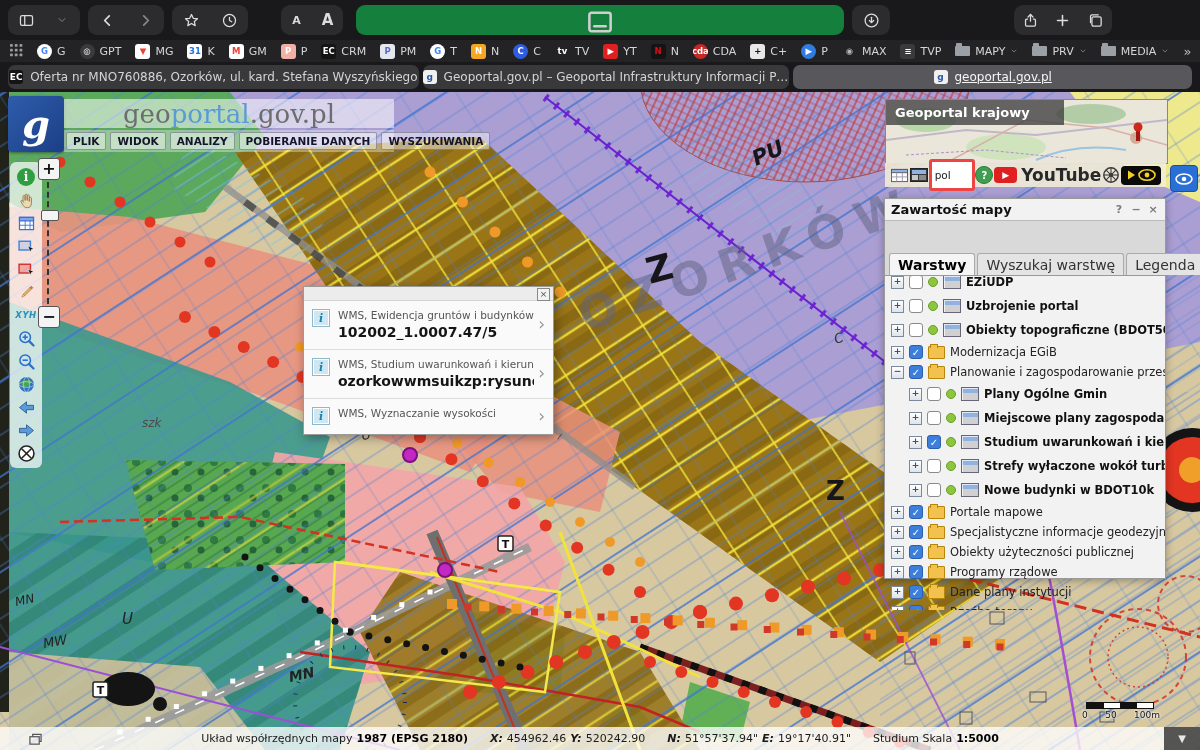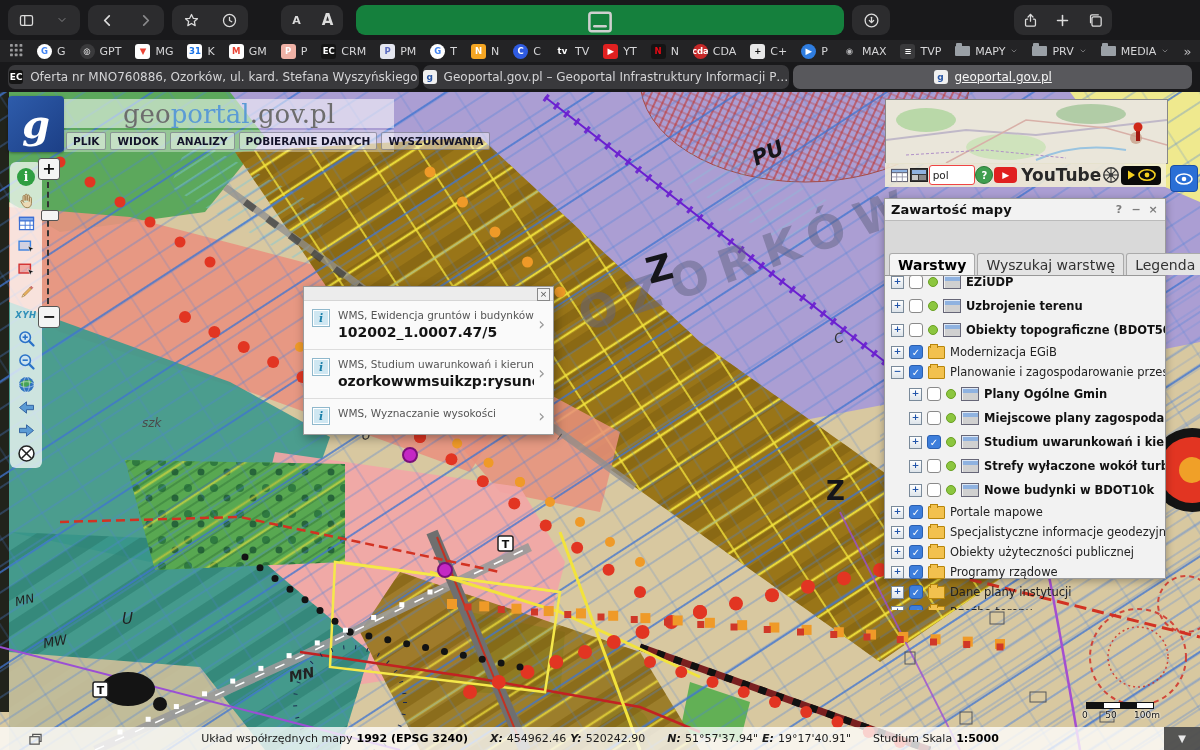--- a/index.html
+++ b/index.html
@@ -87,21 +87,21 @@
   .lfolder{width:15px;height:11px;flex:none;background:#f2c14e;border:1px solid #b8860b;border-radius:1px;position:relative;}
   .lfolder:before{content:"";position:absolute;top:-3px;left:1px;width:6px;height:3px;background:#f2c14e;border:1px solid #b8860b;border-bottom:none;}
   .llabel{font-size:11.5px;color:#222;}
   .lrow.service .llabel{font-weight:bold;color:#111;}
   
   #minimap{position:absolute;left:885px;top:7px;width:281px;height:63px;border:1px solid #888;background:#eae6da;overflow:hidden;}
   #minimap-label{position:absolute;left:0;top:0;width:178px;height:25px;background:rgba(66,66,66,.8);color:#fff;font-weight:bold;font-size:13px;display:flex;align-items:center;padding-left:9px;box-sizing:border-box;}
   
   #map-controls{position:absolute;left:885px;top:71px;width:281px;height:24px;background:rgba(243,238,214,.88);display:flex;align-items:center;justify-content:space-between;padding:0 5px;box-sizing:border-box;}
   #map-controls svg{display:block;}
-  #lang-select{width:46px;height:20px;background:#fff;border:1px solid #ef4444;border-radius:3px;display:flex;align-items:center;font-size:10.5px;color:#222;padding:0 3px;box-sizing:border-box;justify-content:space-between;gap:28px;}
+  #lang-select{width:46px;height:32px;background:#fff;border:3px solid #ef4444;border-radius:3px;display:flex;align-items:center;font-size:10.5px;color:#222;padding:0 3px;box-sizing:border-box;justify-content:space-between;gap:28px;}
   #help-circle{width:16px;height:16px;border-radius:50%;background:#3f9e4f;border:1px solid #2a7a38;color:#fff;font-size:10px;font-weight:bold;display:flex;align-items:center;justify-content:center;}
   #yt-logo{display:flex;align-items:center;gap:4px;}
   #yt-badge{width:23px;height:16px;background:#e02020;border-radius:4px;color:#fff;font-size:9px;display:flex;align-items:center;justify-content:center;}
   #yt-text{font-size:17px;font-weight:bold;color:#282828;}
   #contrast-widget{width:40px;height:19px;background:#0a0a0a;border-radius:4px;display:flex;align-items:center;justify-content:center;}
   #eye-blue-btn{position:absolute;left:1170px;top:73px;width:26px;height:25px;background:#2a6fd6;border:1px solid #1a4fa6;border-radius:4px;display:flex;align-items:center;justify-content:center;}
   
   #scalebar{position:absolute;left:1082px;top:610px;width:78px;}
   #scalebar-bar{display:flex;height:5px;border:1px solid #111;width:66px;margin-left:4px;}
   #scalebar-bar i{flex:1;}
@@ -819,21 +819,21 @@
             <span class="cb"></span>
             <span class="gdot"></span>
             <span class="wmschip"></span>
             <span class="llabel">EZiUDP</span>
           </div>
           <div class="lrow service" style="padding-left: 2px;">
             <span class="exp">+</span>
             <span class="cb"></span>
             <span class="gdot"></span>
             <span class="wmschip"></span>
-            <span class="llabel">Uzbrojenie terenu</span>
+            <span class="llabel">Uzbrojenie portal</span>
           </div>
           <div class="lrow service" style="padding-left: 2px;">
             <span class="exp">+</span>
             <span class="cb"></span>
             <span class="gdot"></span>
             <span class="wmschip"></span>
             <span class="llabel">Obiekty topograficzne (BDOT500)</span>
           </div>
           <div class="lrow folder" style="padding-left: 2px;">
             <span class="exp">+</span>
@@ -930,20 +930,21 @@
         <polyline points="0,40 80,30 150,35 281,20" fill="none" stroke="#c0b8c8" stroke-width="2"></polyline>
         <polyline points="60,63 140,20 220,28 281,45" fill="none" stroke="#d8b0a8" stroke-width="1.5"></polyline>
         <path d="M150,60 Q190,42 240,50" fill="none" stroke="#9ac4e0" stroke-width="2"></path>
         <polyline points="20,55 100,50 180,58" fill="none" stroke="#b090c8" stroke-width="1" stroke-dasharray="3 2"></polyline>
         <circle cx="250" cy="38" r="6" fill="#c8a089" opacity="0.8"></circle>
         <g>
             <rect x="250" y="30" width="4" height="11" fill="#a01810"></rect>
             <circle cx="252" cy="27" r="4.5" fill="#d02818"></circle>
           </g>
       </svg>
+      <div id="minimap-label">Geoportal krajowy</div>
     </div>
 
     <div id="map-controls">
       <span>
           <svg width="19" height="15" viewBox="0 0 20 16">
             <rect x="1.5" y="1.5" width="17" height="13" fill="#fff" stroke="#556"></rect>
             <rect x="1.5" y="1.5" width="17" height="3.5" fill="#8fb2e0" stroke="#556"></rect>
             <line x1="7" y1="5" x2="7" y2="14.5" stroke="#99a"></line>
             <line x1="13" y1="5" x2="13" y2="14.5" stroke="#99a"></line>
             <line x1="1.5" y1="9.5" x2="18.5" y2="9.5" stroke="#99a"></line>
@@ -1005,21 +1006,21 @@
         </div>
       <div id="scalebar-labels">
         <span>0</span>
         <span>50</span>
         <span>100m</span>
       </div>
     </div>
 
     <div id="statusbar">
       <span>Układ współrzędnych mapy</span>
-      <b>1992 (EPSG 3240)</b>
+      <b>1987 (EPSG 2180)</b>
         <span class="gap"></span>
       <span class="coordlbl">X:</span>
       <span>454962.46</span>
       <span class="coordlbl">Y:</span>
       <span>520242.90</span>
         <span class="gap"></span>
       <span class="coordlbl">N:</span>
       <span>51°57'37.94"</span>
       <span class="coordlbl">E:</span>
       <span>19°17'40.91"</span>

